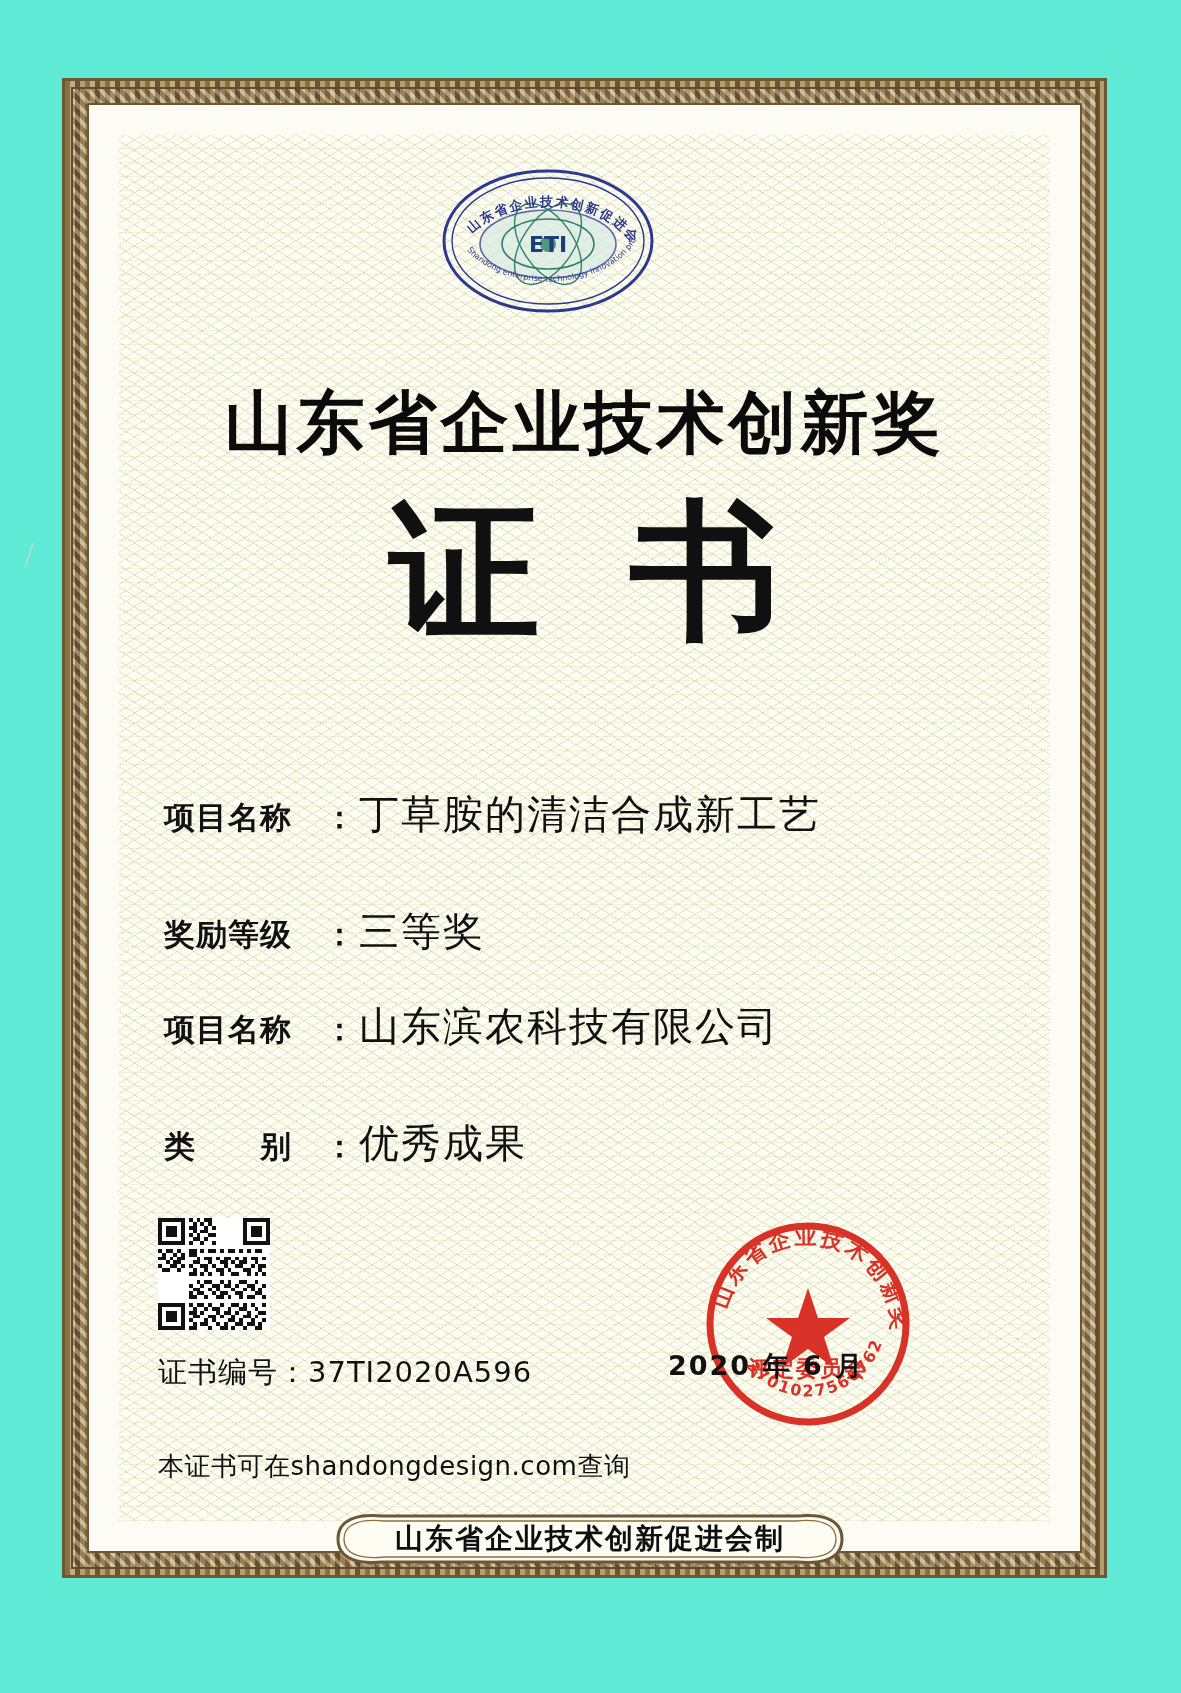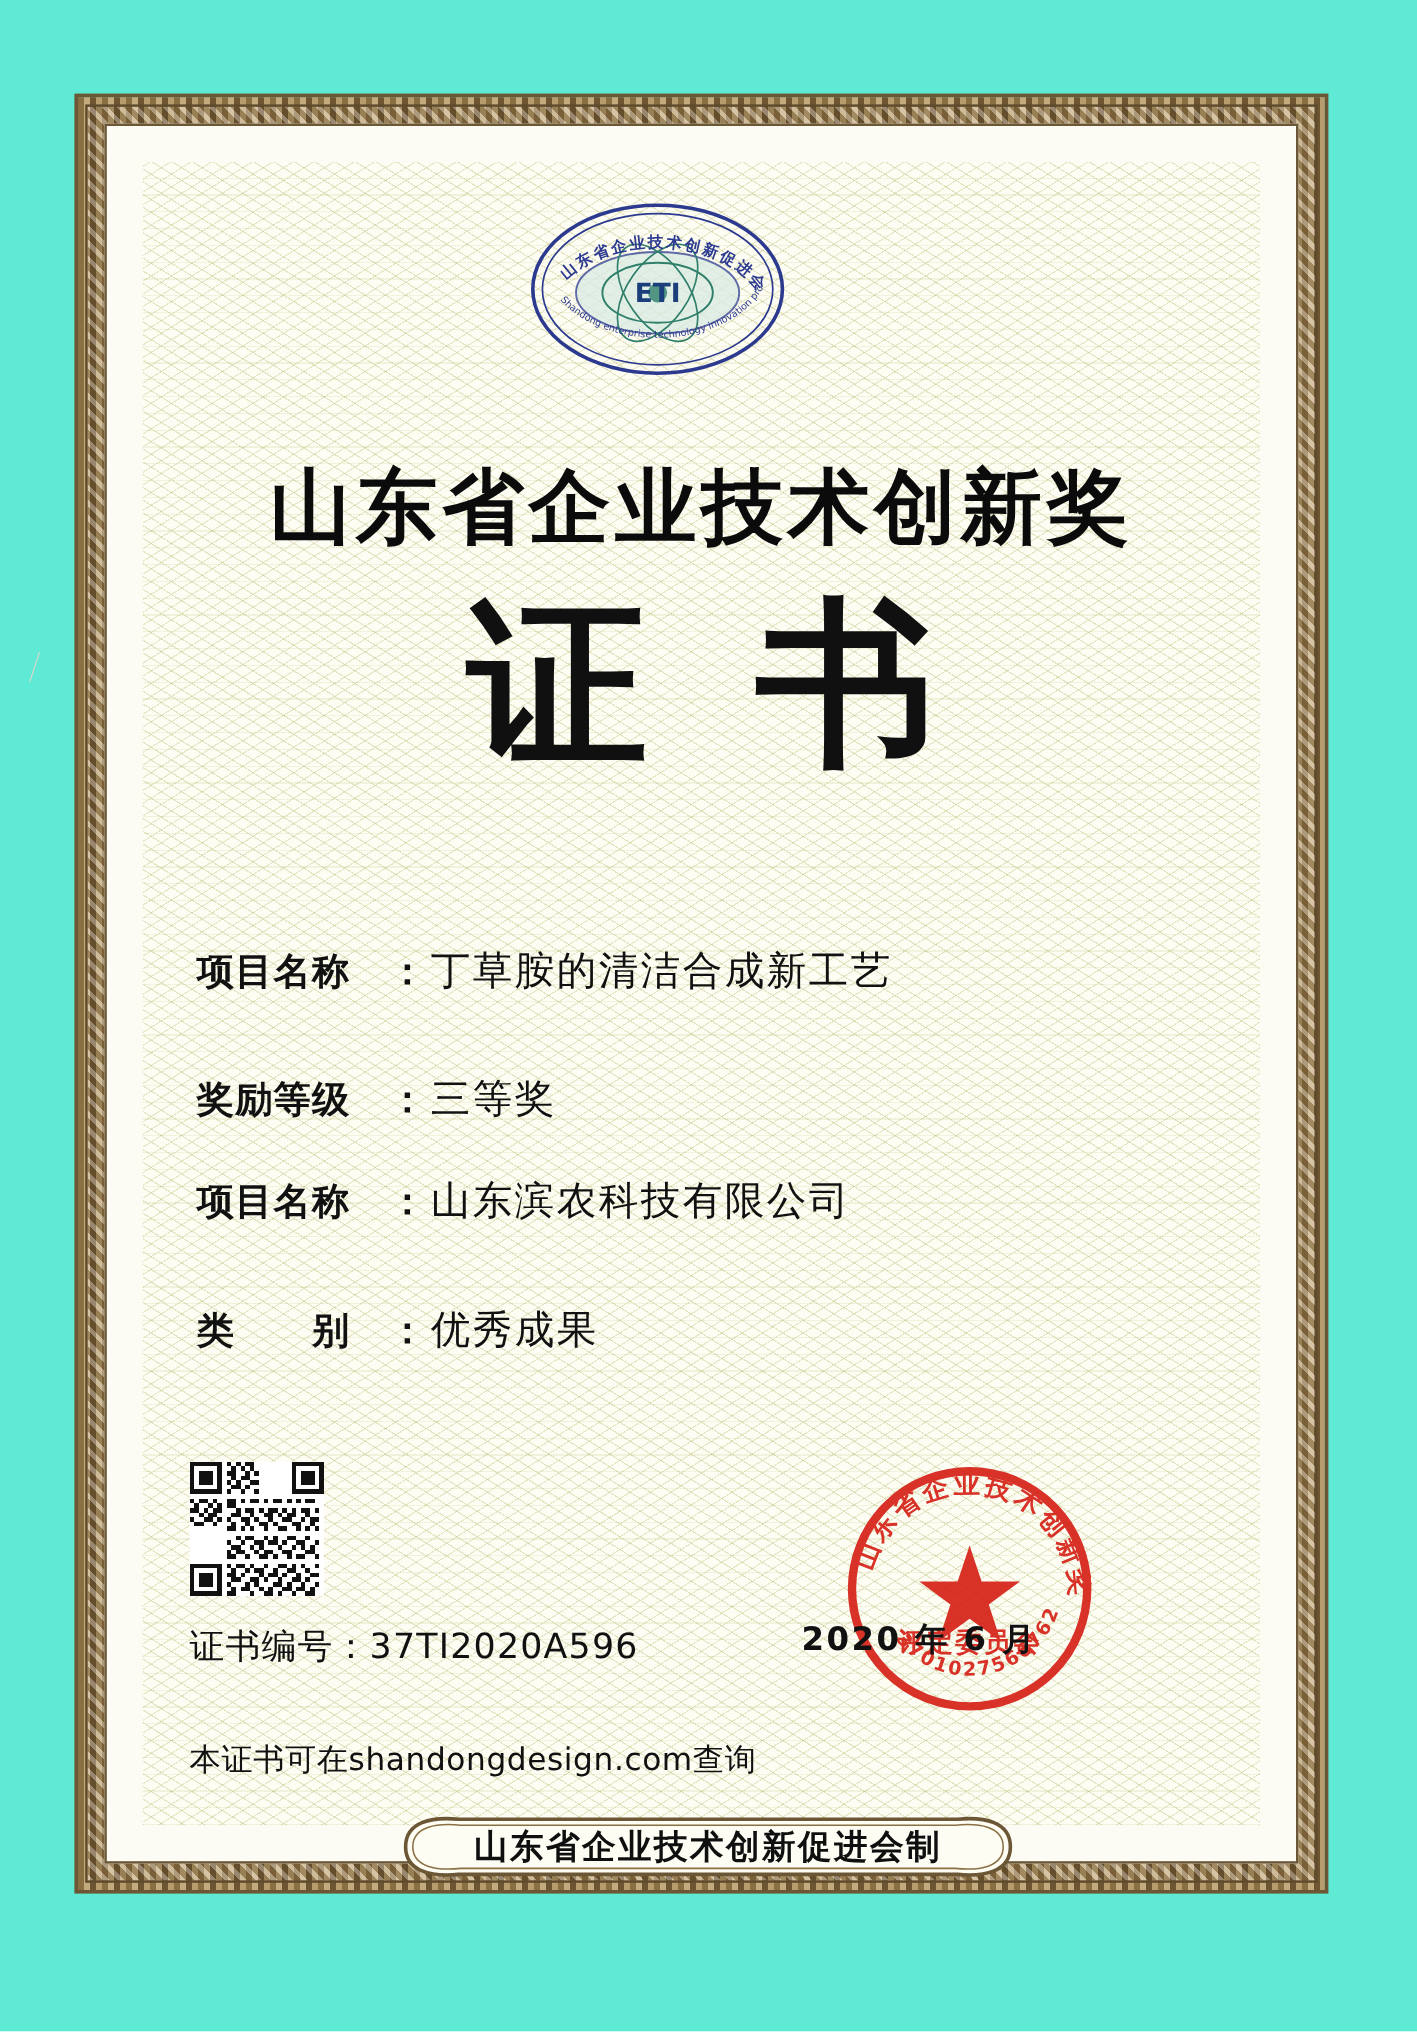--- a/index.html
+++ b/index.html
@@ -144,21 +144,21 @@
   }
   .field-colon {
     font-family: "DejaVu Sans", sans-serif;
     font-weight: bold;
     font-size: 31px;
     color: #111;
     margin-right: 4px;
   }
   .field-value {
     font-family: Liberation Mono, monospace;
-    font-size: 33px;
+    font-size: 40px;
     color: #111;
     letter-spacing: 2px;
   }
   .row-gap-lg { margin-bottom: 62px; }
   .label-fixed { display: inline-block; width: 160px; }
 
   
   .qr {
     position: absolute;
     left: 66px;

